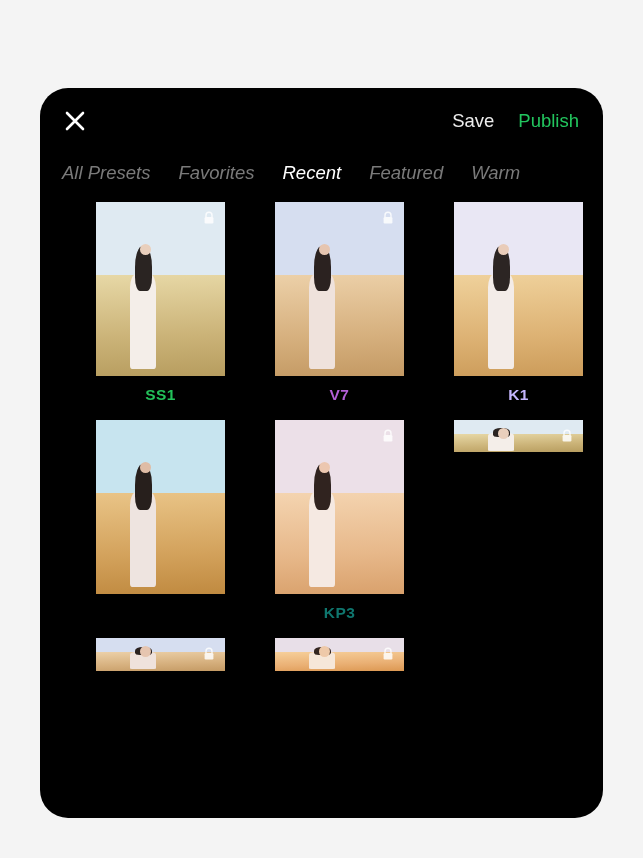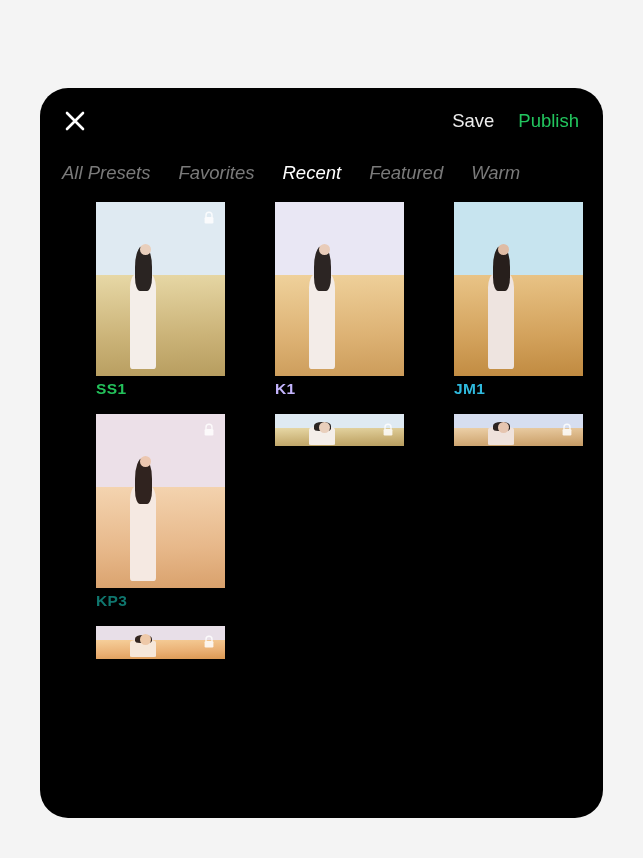--- a/index.html
+++ b/index.html
@@ -19,20 +19,21 @@
       line-height: 1.45;
     }
     .app-frame {
       background: #000;
       border-radius: 28px;
       margin: 0 40px;
       height: 730px;
       overflow: hidden;
       display: flex;
       flex-direction: column;
+      text-align: center;
     }
     .topbar {
       display: flex;
       align-items: center;
       padding: 22px 24px 18px;
     }
     .close-icon {
       color: #fff;
       cursor: pointer;
     }
@@ -62,21 +63,21 @@
     .grid {
       display: grid;
       grid-template-columns: repeat(3, 1fr);
       gap: 16px 14px;
       padding: 0 20px 20px;
       overflow: hidden;
     }
     .preset-tile {
       display: flex;
       flex-direction: column;
-      gap: 4px;
+      gap: 10px;
       cursor: pointer;
       padding-left: 36px;
     }
     .thumb {
       position: relative;
       width: 100%;
       aspect-ratio: 0.74;
       overflow: hidden;
     }
     .thumb-scene {
@@ -187,20 +188,40 @@
               <path d="M4 6 V4.2 a3 3 0 0 1 6 0 V6" fill="none" stroke="#fff" stroke-width="1.4"></path>
               <rect x="2.6" y="6" width="8.8" height="6.4" rx="1.2" fill="#fff"></rect>
             </svg>
           </div>
         </div>
         <div class="preset-label" style="color:#23c15a">SS1</div>
       </div>
       <div class="preset-tile">
         <div class="thumb">
           <div class="thumb-scene">
+            <div class="sky" style="background:#d6def0"></div>
+            <div class="grass" style="background:linear-gradient(178deg,#ecd0a8,#d6b07e 60%,#c49a64)"></div>
+            <div class="figure">
+              <div class="dress" style="background:#efe2dc"></div>
+              <div class="hair" style="background:#2b2220"></div>
+              <div class="head" style="background:#e6c5b0"></div>
+            </div>
+          </div>
+          <div class="lock-icon">
+            <svg width="14" height="14" viewBox="0 0 14 14">
+              <path d="M4 6 V4.2 a3 3 0 0 1 6 0 V6" fill="none" stroke="#fff" stroke-width="1.4"></path>
+              <rect x="2.6" y="6" width="8.8" height="6.4" rx="1.2" fill="#fff"></rect>
+            </svg>
+          </div>
+        </div>
+        <div class="preset-label" style="color:#b25ed6">V7</div>
+      </div>
+      <div class="preset-tile">
+        <div class="thumb">
+          <div class="thumb-scene">
             <div class="sky" style="background:#e9e7f4"></div>
             <div class="grass" style="background:linear-gradient(178deg,#efd19b,#ddb274 60%,#cc9c5a)"></div>
             <div class="figure">
               <div class="dress" style="background:#f3ece8"></div>
               <div class="hair" style="background:#2c2523"></div>
               <div class="head" style="background:#e9ccb9"></div>
             </div>
           </div>
         </div>
         <div class="preset-label" style="color:#c4b5fd">K1</div>
@@ -210,21 +231,20 @@
           <div class="thumb-scene">
             <div class="sky" style="background:#c7e4ef"></div>
             <div class="grass" style="background:linear-gradient(178deg,#e9c487,#d3a25c 60%,#c08a40)"></div>
             <div class="figure">
               <div class="dress" style="background:#eee4e0"></div>
               <div class="hair" style="background:#271f1c"></div>
               <div class="head" style="background:#dfbca5"></div>
             </div>
           </div>
         </div>
-        <div class="preset-label" style="color:#2fb9dd">JM1</div>
       </div>
       <div class="preset-tile">
         <div class="thumb">
           <div class="thumb-scene">
             <div class="sky" style="background:#ece0e8"></div>
             <div class="grass" style="background:linear-gradient(178deg,#f4d4b0,#e7b88a 60%,#d9a16c)"></div>
             <div class="figure">
               <div class="dress" style="background:#f5e9e2"></div>
               <div class="hair" style="background:#30231f"></div>
               <div class="head" style="background:#ecc7b0"></div>

